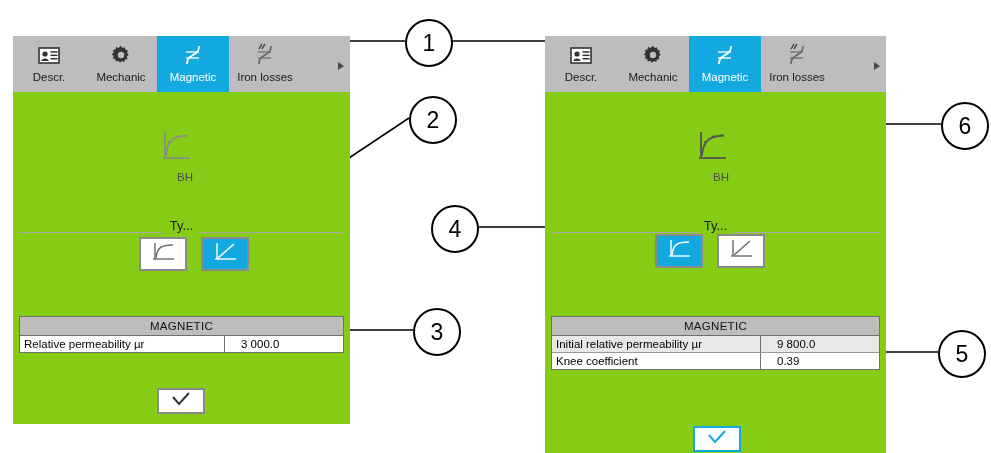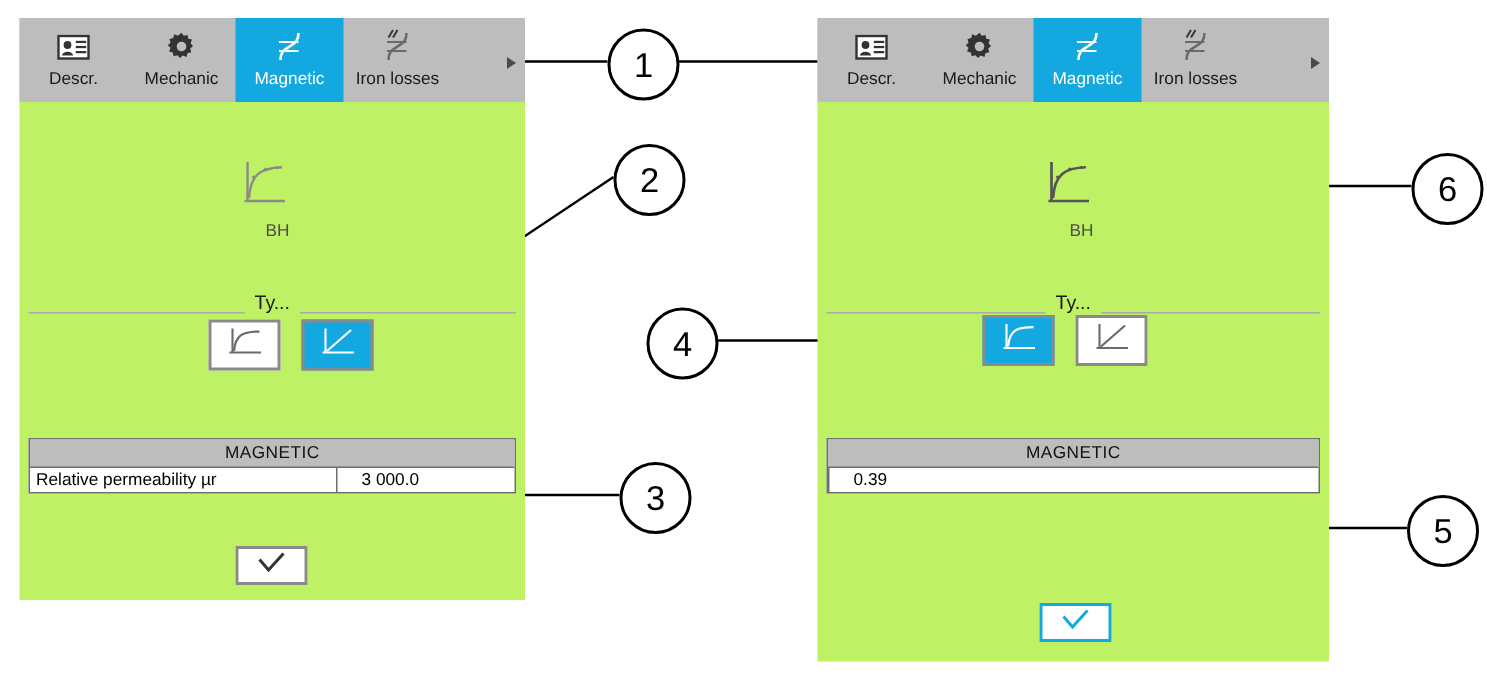--- a/index.html
+++ b/index.html
@@ -1,21 +1,21 @@
 <!DOCTYPE html>
 <html><head>
 <meta charset="utf-8">
 <style>
   html,body{margin:0;padding:0;}
   body{
     width:991px;height:453px;background:#ffffff;
     font-family:"Liberation Sans",sans-serif;
     position:relative;overflow:hidden;
   }
-  .panel{position:absolute;background:#bef264;}
+  .panel{position:absolute;background:#84cc16;margin-top:24px;}
   .tabbar{position:absolute;left:0;top:0;height:56px;background:#bdbdbd;display:flex;align-items:stretch;}
   .tab{width:72px;display:flex;flex-direction:column;align-items:center;justify-content:flex-start;
        padding-top:6px;box-sizing:border-box;color:#1a1a1a;}
   .tab.active{background:#14a8e0;color:#ffffff;}
   .tab .ticon{height:26px;display:flex;align-items:center;justify-content:center;}
   .tab .tlbl{font-size:11.5px;line-height:13px;margin-top:3px;white-space:nowrap;}
   .tabarrow{position:absolute;right:6px;top:26px;width:0;height:0;
             border-left:6px solid #4a4a4a;border-top:4px solid transparent;border-bottom:4px solid transparent;}
   .bhblock{position:absolute;display:flex;flex-direction:column;align-items:flex-end;}
   .bhlabel{font-size:11.5px;color:#4d4d4d;margin-top:3px;}
@@ -271,21 +271,26 @@
           <line x1="6" y1="2" x2="6" y2="18" stroke="#6a6a6a" stroke-width="1.4"></line>
           <line x1="4" y1="18" x2="25" y2="18" stroke="#6a6a6a" stroke-width="1.4"></line>
           <line x1="7" y1="17" x2="23" y2="3" stroke="#6a6a6a" stroke-width="1.5"></line>
         </svg>
       </span>
     </div>
   </div>
 
   <div class="tbl" style="left:6px;top:280px;width:329px;">
     <div class="tblhead">MAGNETIC</div>
+    <div class="row alt">
+      <span class="k">Initial relative permeability µr</span>
+      <span class="v">9 800.0</span>
+    </div>
     <div class="row">
+      <span class="k">Knee coefficient</span>
       <span class="v">0.39</span>
     </div>
   </div>
 
   <div class="okbtn hl" style="left:148px;top:390px;">
     <span>
       <svg width="22" height="16" viewBox="0 0 22 16">
         <polyline points="3,6 9,13 19,2" stroke="#14a8e0" stroke-width="2" fill="none"></polyline>
       </svg>
     </span>

